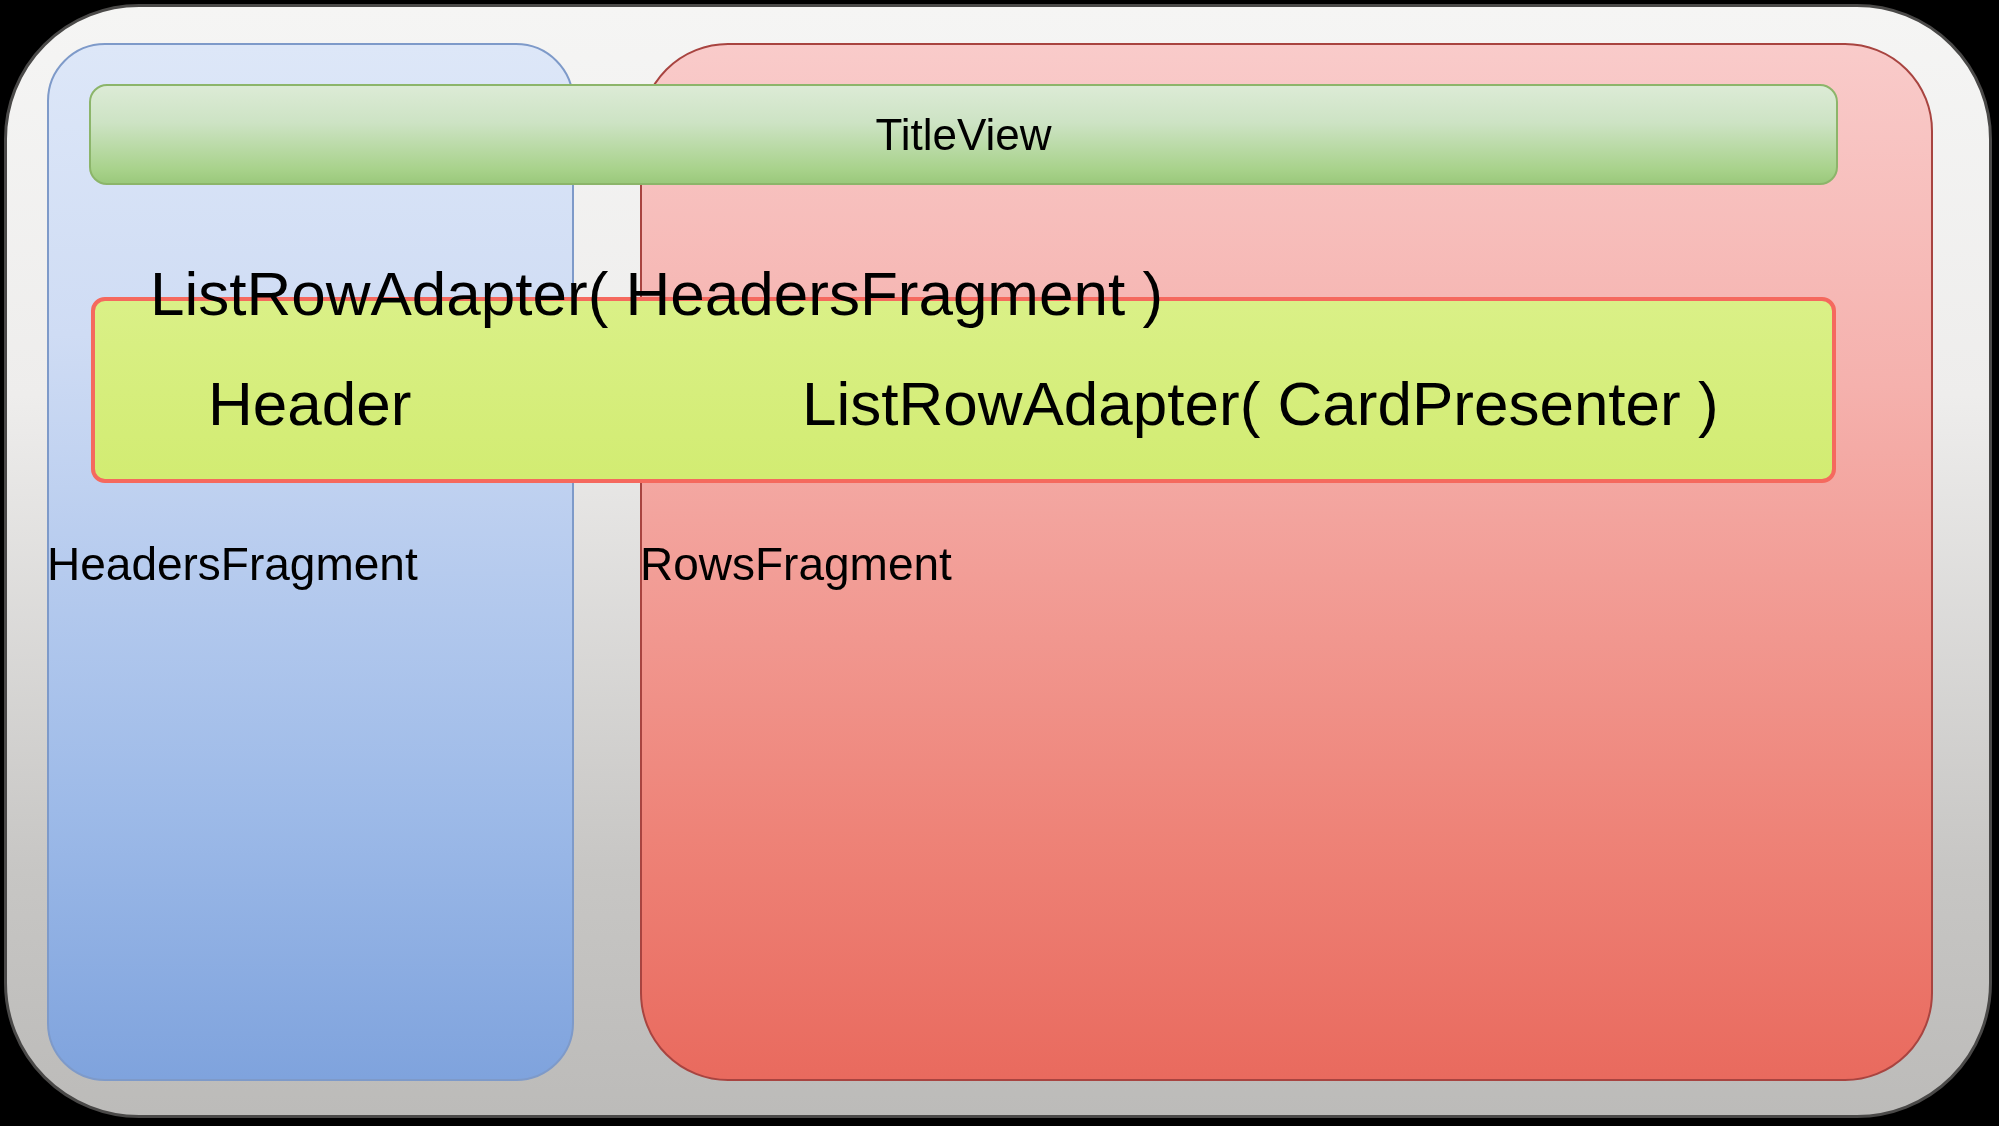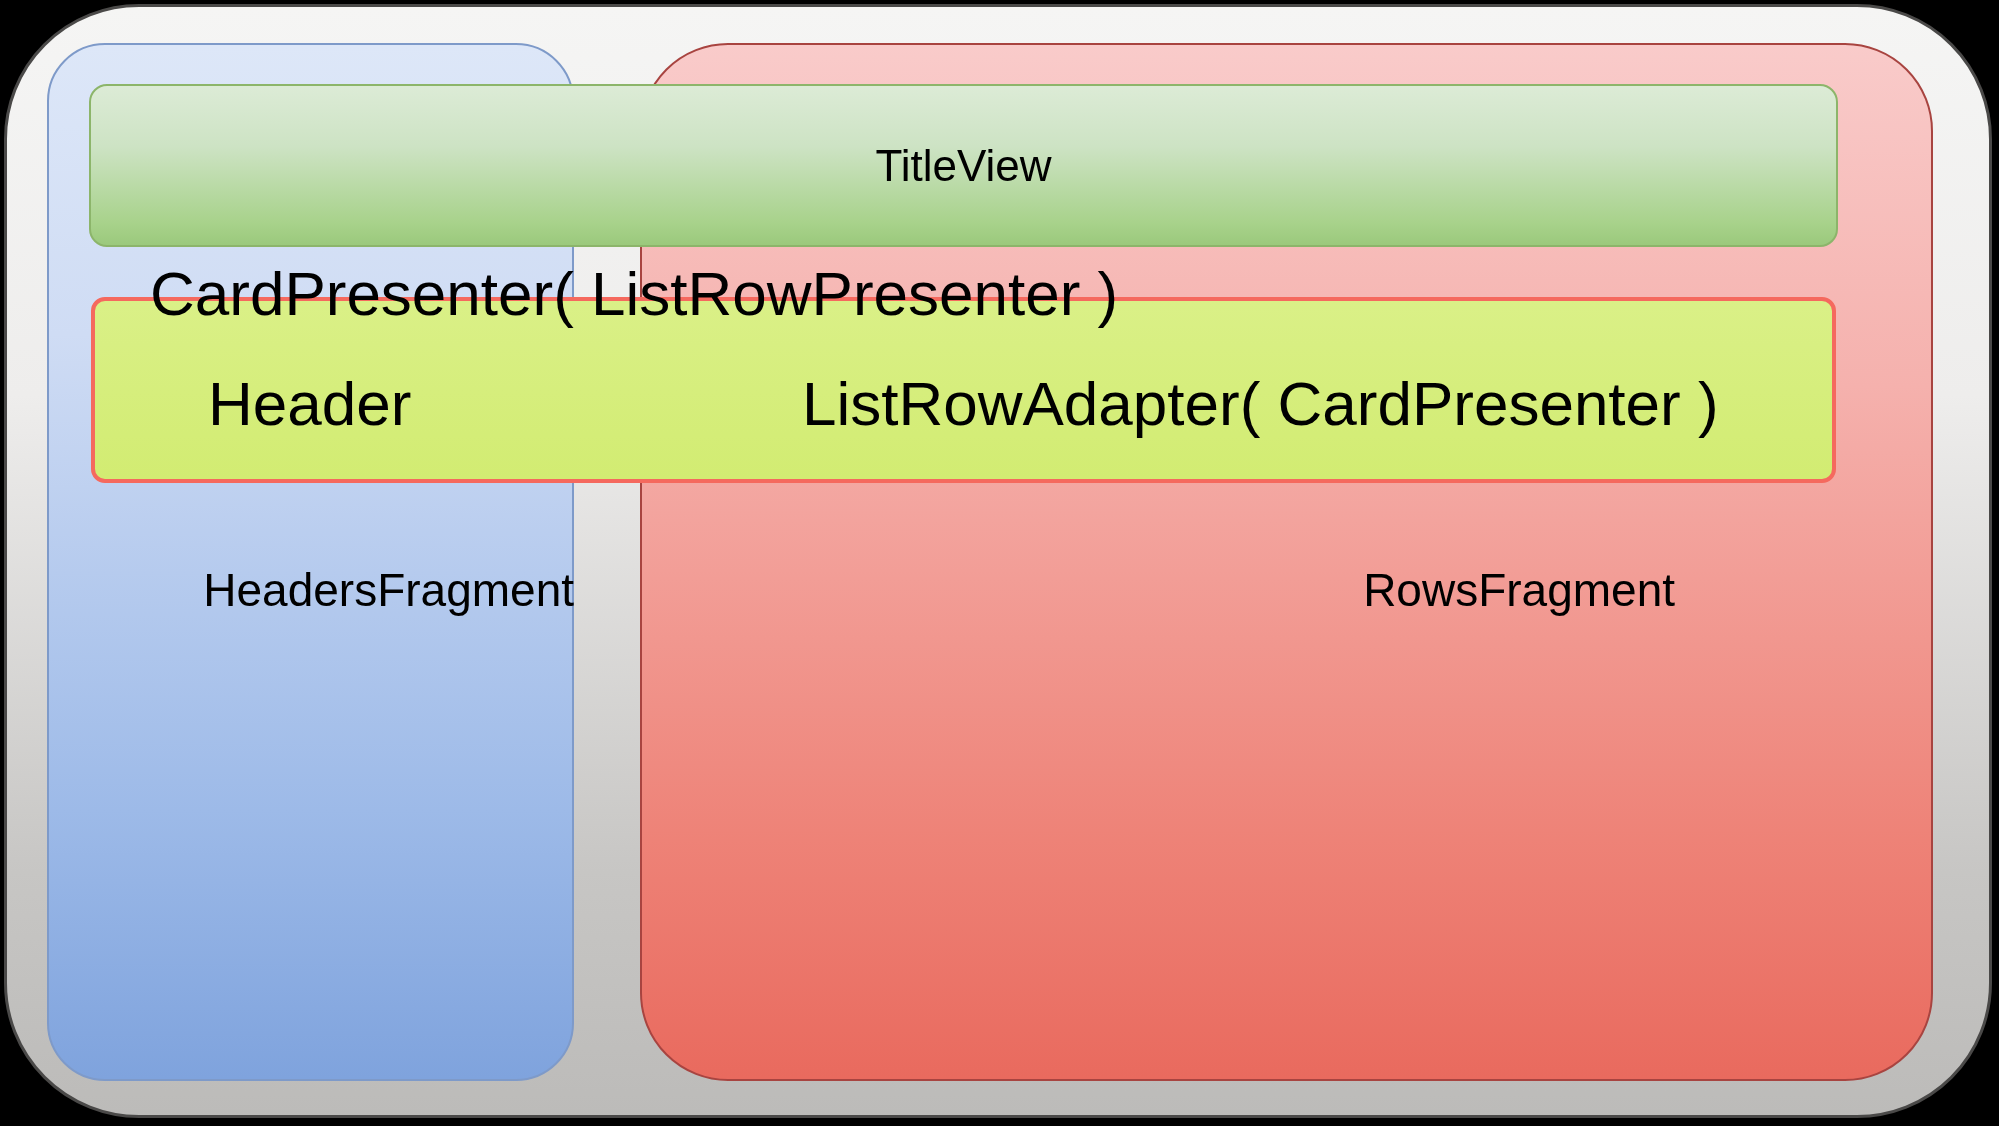--- a/index.html
+++ b/index.html
@@ -52,21 +52,21 @@
       var(--c-rows-top, #f9cbca) 0%,
       #f5b1ad 33%,
       #ee8378 76%,
       var(--c-rows-bottom, #e96a5e) 100%);
     z-index: 2;
   }
 
   
   #title-bar {
     left: 89px; top: 84px;
-    width: 1749px; height: 163px;
+    width: 1749px; height: 101px;
     border: 2px solid var(--c-title-border, #8cb56a);
     border-radius: 18px;
     background: linear-gradient(180deg,
       var(--c-title-top, #dcebd6) 0%,
       #cde3c4 38%,
       #a8d28b 86%,
       var(--c-title-bottom, #9bc97c) 100%);
     display: flex;
     align-items: center;
     justify-content: center;
@@ -93,45 +93,45 @@
     font-size: 62px;
     line-height: 62px;
     white-space: nowrap;
     z-index: 5;
   }
   #listrow-adapter-caption { left: 150px; top: 263px; }
   #header-label           { left: 189px; top: 373px; margin-left: 19px; }
   #card-adapter-label     { left: 790px; top: 373px; margin-left: 12px; }
 
   .frag-label {
-    top: 567px;
+    top: 541px;
     font-size: 46px;
     line-height: 46px;
-    text-align: right;
+    text-align: left;
     z-index: 5;
   }
   #headers-fragment-label { left: 47px;  width: 527px; }
   #rows-fragment-label    { left: 640px; width: 1035px; }
 </style>
 </head>
 <body>
 
 <div id="frame" class="abs"></div>
 
 <div id="headers-rect" class="abs"></div>
 
 <div id="rows-rect" class="abs"></div>
 
 <div id="title-bar" class="abs">
   <span class="bar-label">TitleView</span>
 </div>
 
 <div id="header-row" class="abs"></div>
 
-<span id="listrow-adapter-caption" class="abs big-text">CardPresenter( ListRowPresenter )</span>
+<span id="listrow-adapter-caption" class="abs big-text">ListRowAdapter( HeadersFragment )</span>
 
 <span id="header-label" class="abs big-text">Header</span>
 
 <span id="card-adapter-label" class="abs big-text">ListRowAdapter( CardPresenter )</span>
 
 <div id="headers-fragment-label" class="abs frag-label">HeadersFragment</div>
 
 <div id="rows-fragment-label" class="abs frag-label">RowsFragment</div>
 
 </body></html>

